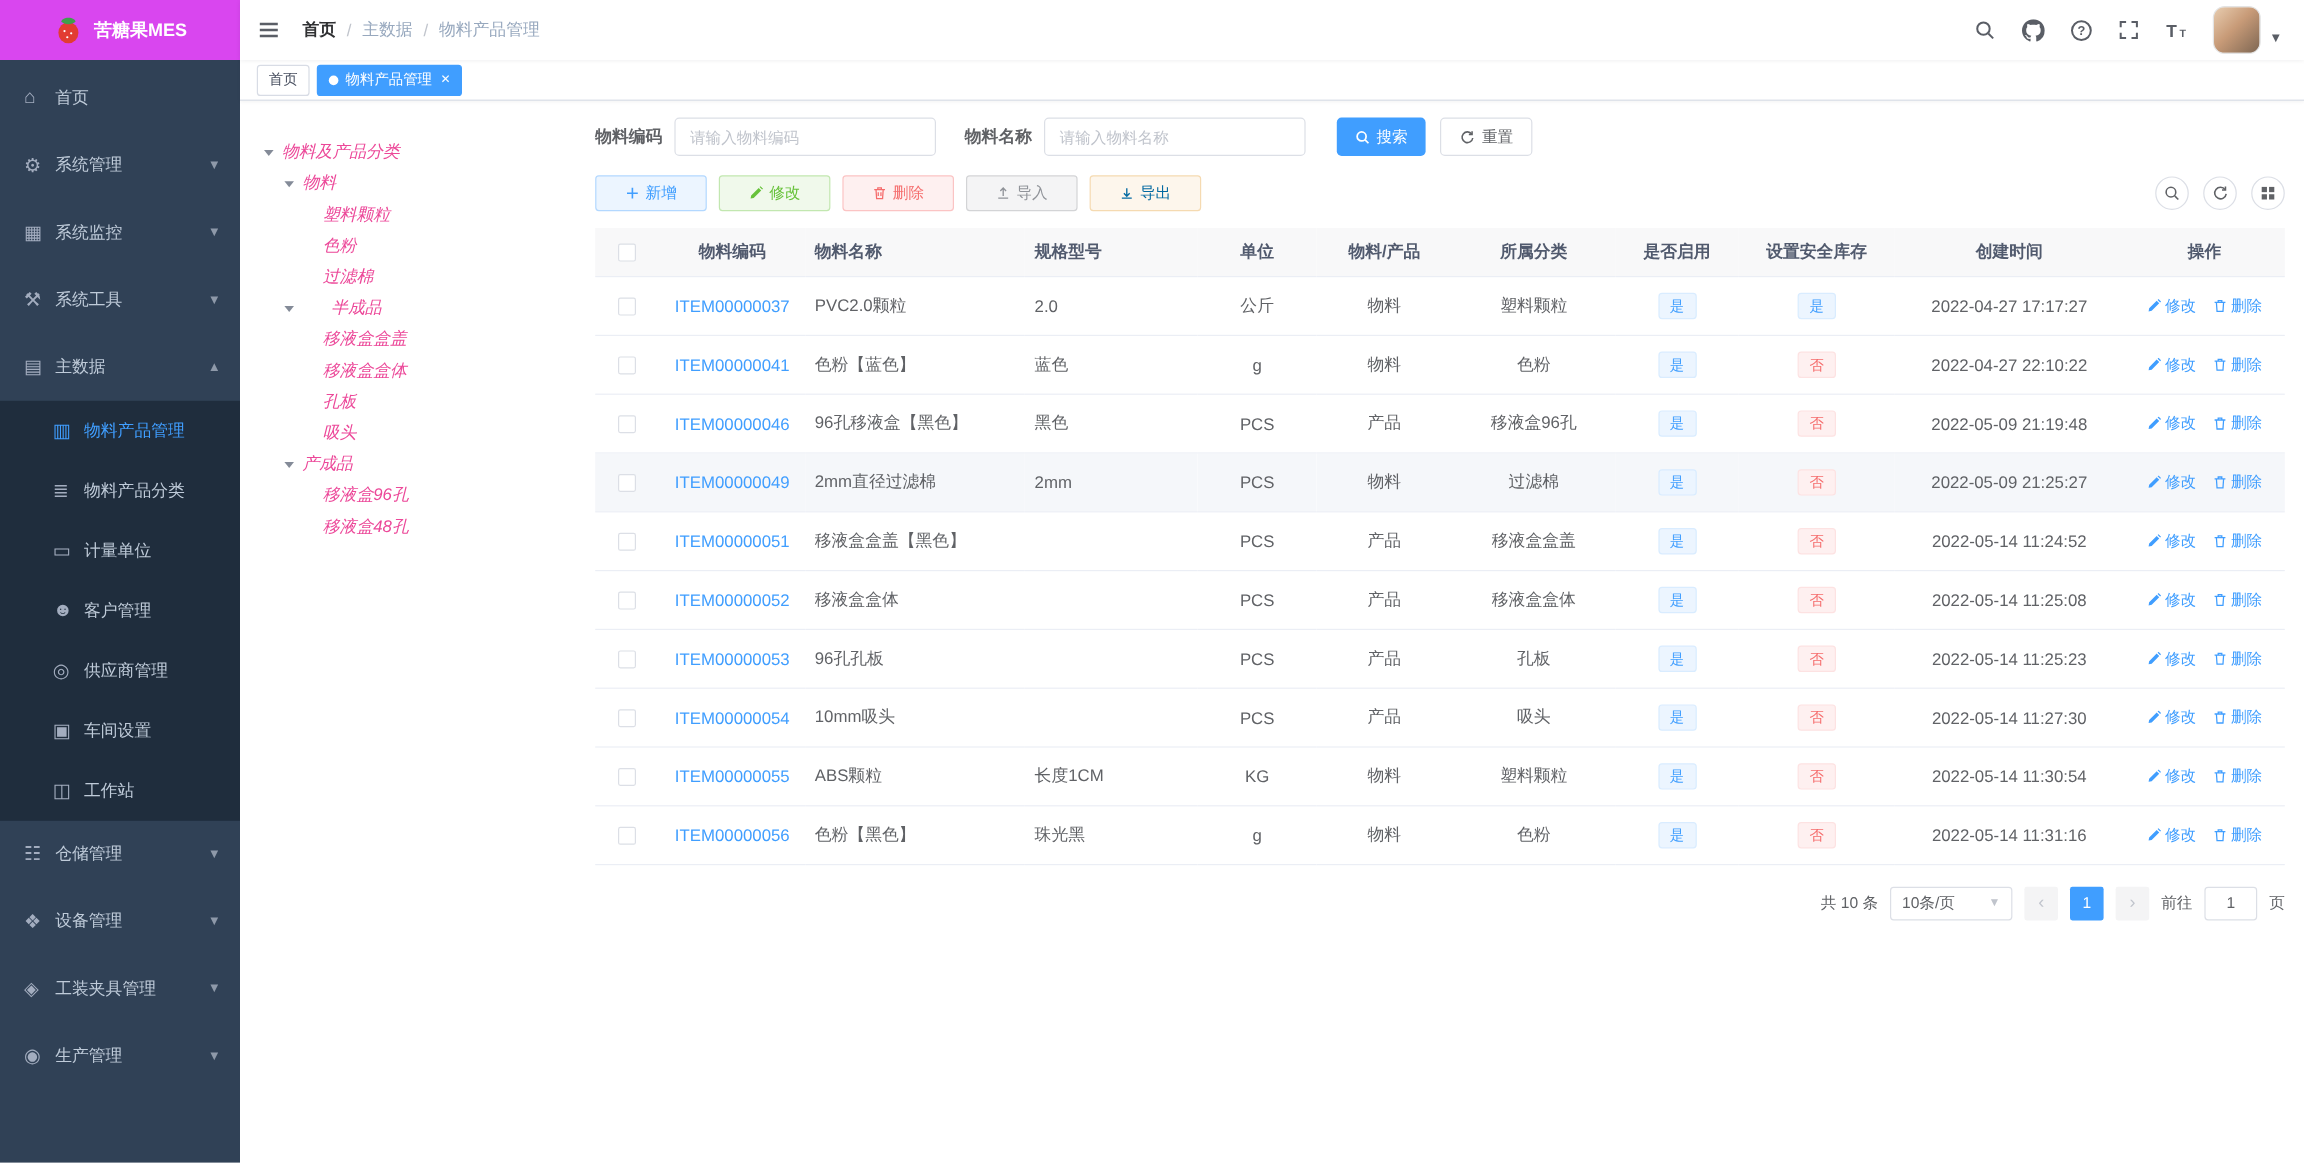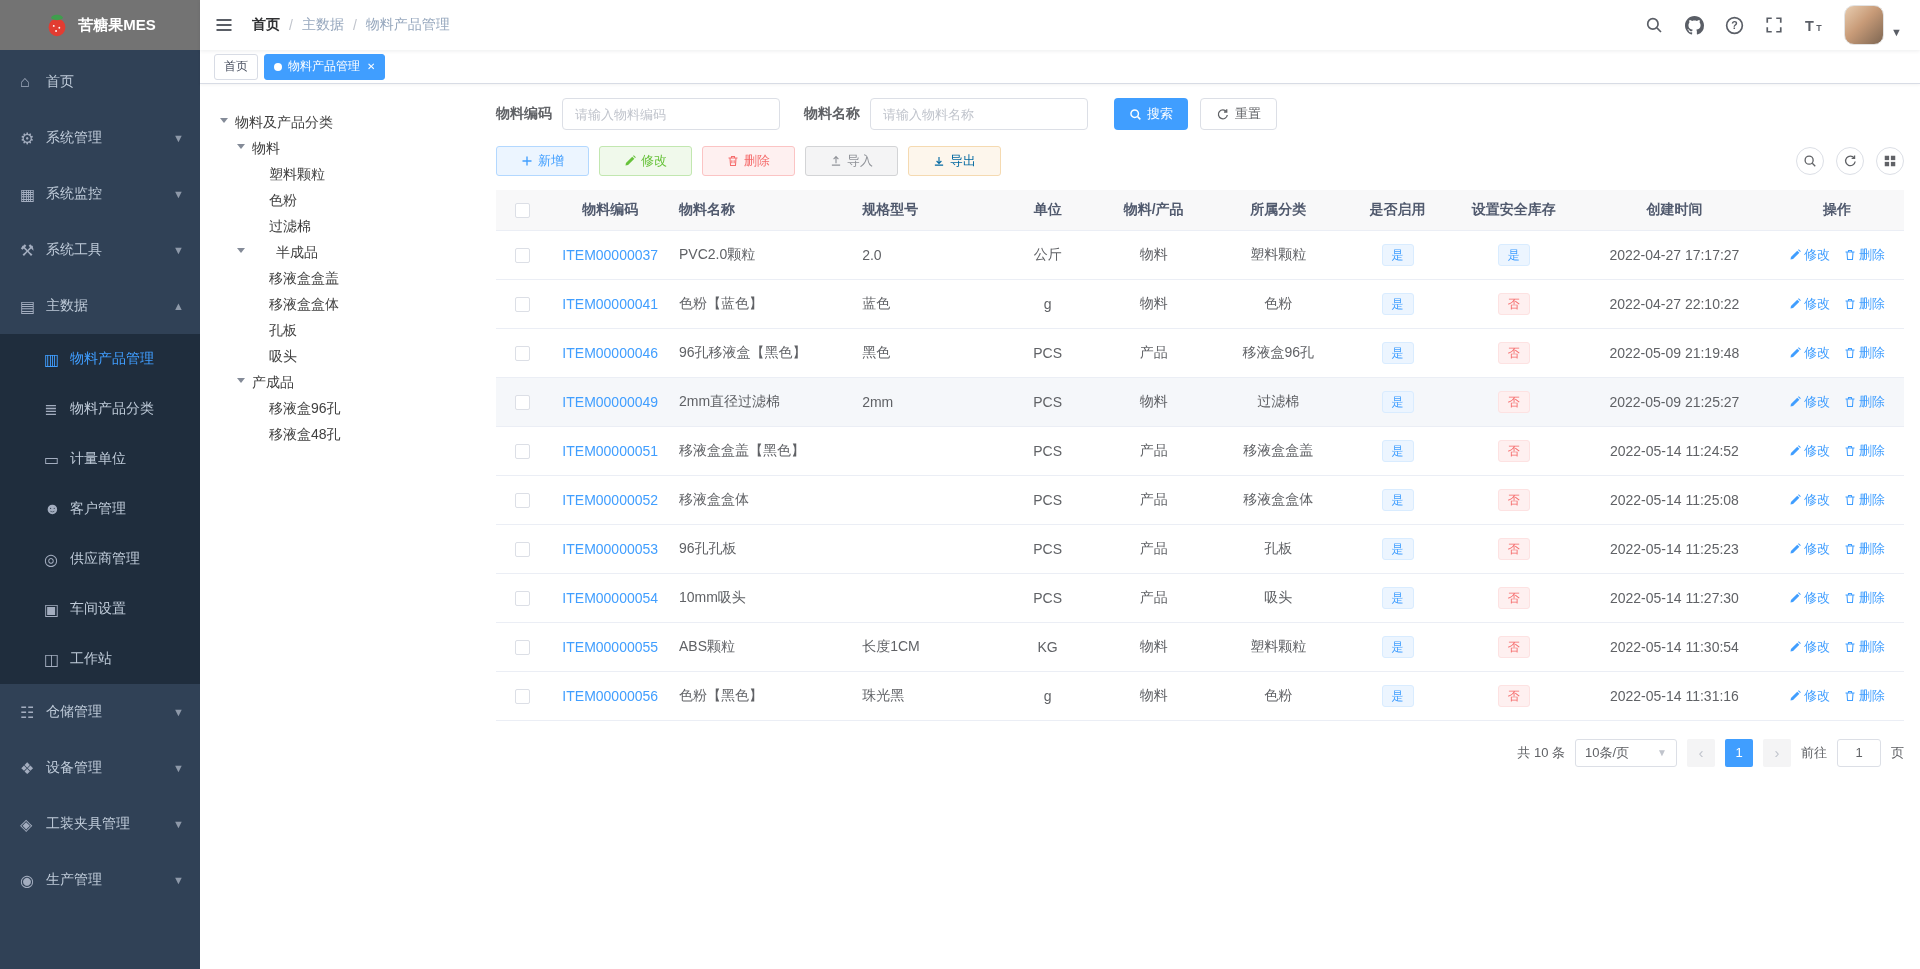--- a/index.html
+++ b/index.html
@@ -2,21 +2,21 @@
 <html><head>
 <meta charset="utf-8">
 <style>
   * { margin:0; padding:0; box-sizing:border-box; }
   html,body { width:1920px; height:969px; overflow:hidden;
     font-family:"Liberation Sans","DejaVu Sans",sans-serif; font-size:14px; color:#303133; background:#fff; }
   .app { display:flex; width:100%; height:100%; }
 
   
   .sidebar { width:200px; flex-shrink:0; background:#304156; height:100%; display:flex; flex-direction:column; }
-  .logo { height:50px; display:flex; align-items:center; justify-content:center; gap:8px; background:#737373;text-align:center; }
+  .logo { height:50px; display:flex; align-items:center; justify-content:center; gap:8px; background:#d946ef;text-align:center; }
   .logo-text { color:#fff; font-weight:bold; font-size:15px; }
   .menu { flex:1; overflow:hidden; padding-top:4px; }
   .menu-item { height:56px; display:flex; align-items:center; padding:0 16px 0 20px; color:#bfcbd9; cursor:pointer; white-space:nowrap; }
   .menu-item .mi-icon { width:26px; font-size:16px; color:#a3adbf; flex-shrink:0; }
   .menu-item .mi-label { flex:1; font-size:14px; }
   .menu-item .mi-arrow { font-size:11px; color:#8e99a9; }
   .submenu { background:#1f2d3d; }
   .menu-item.sub { height:50px; padding-left:44px; }
   .menu-item.sub.active { color:#409EFF; }
   .menu-item.sub.active .mi-icon { color:#409EFF; }
@@ -49,21 +49,21 @@
   
   .content { flex:1; display:flex; align-items:flex-start; padding:14px 16px; gap:16px; background:#fff; overflow:hidden; }
 
   
   .tree-panel { width:264px; flex-shrink:0; }
   .tree-search { position:relative; }
   .tree-search input { width:100%; height:32px; border:1px solid #dcdfe6; border-radius:4px; padding:0 10px 0 30px;
     font-size:13px; color:#606266; outline:none; font-family:inherit; }
   .tree-search .ts-icon { position:absolute; left:9px; top:8px; width:15px; height:15px; color:#c0c4cc; }
   .tree { margin-top:16px; }
-  .tree-node { height:26px; display:flex; color:#404040; font-size:14px; cursor:pointer; white-space:nowrap; }
+  .tree-node { height:26px; display:flex; align-items:center; color:#ec4899; font-size:14px; cursor:pointer; white-space:nowrap;font-style:italic; }
   .tcaret { width:0; height:0; border:4px solid transparent; border-top:5px solid #848b98; margin:4px 7px 0 0; flex-shrink:0; }
   .tcaret.hidden { visibility:hidden; }
 
   
   .main-panel { flex:1; min-width:0; }
   .filter-row { display:flex; align-items:center; }
   .f-label { font-weight:bold; color:#606266; margin-right:10px; }
   .f-label + .f-input { margin-right:24px; }
   .f-input { width:218px; height:32px; border:1px solid #dcdfe6; border-radius:4px; padding:0 12px; font-size:13px;
     color:#606266; outline:none; font-family:inherit; }

